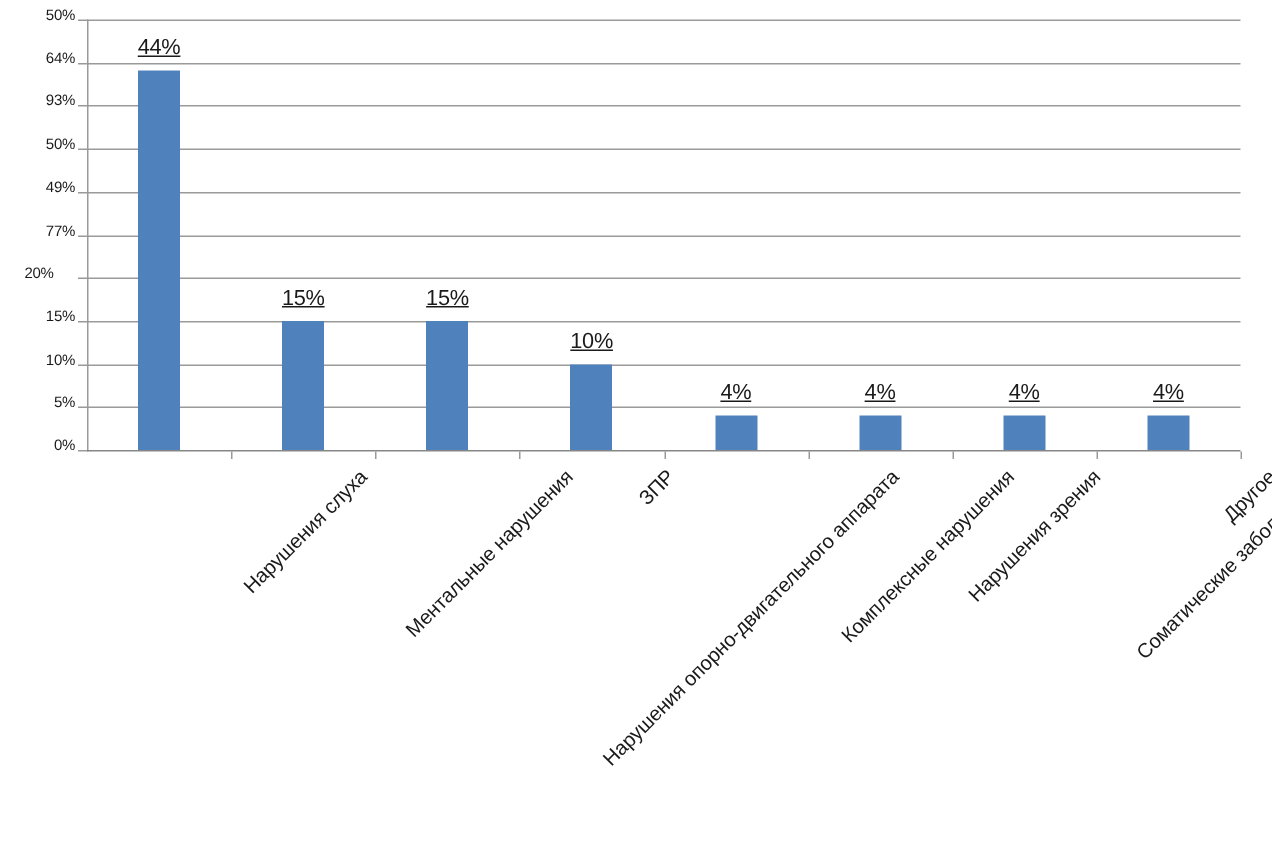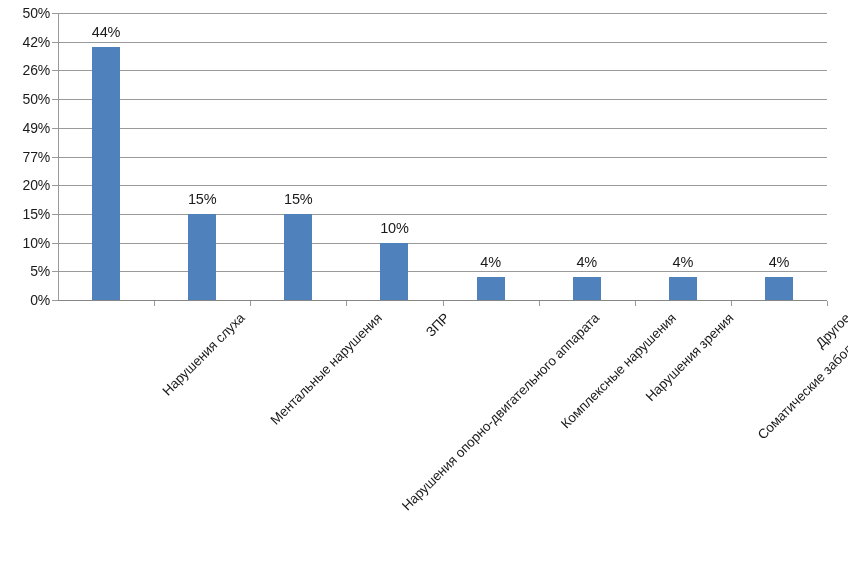--- a/index.html
+++ b/index.html
@@ -61,21 +61,21 @@
     left: 0;
     top: 0;
     width: 50px;
     height: 574px;
   }
   .y-label {
     position: absolute;
     right: 0;
     width: 48px;
     text-align: right;
-    font-size: 14px;
+    font-size: 10px;
     color: #1a1a1a;
     line-height: 1;
     letter-spacing: -0.2px;
   }
 
   .y-tick {
     position: absolute;
     left: 52px;
     width: 6px;
     height: 1px;
@@ -92,20 +92,21 @@
 
   
   .data-label {
     position: absolute;
     font-size: 14.5px;
     color: #1a1a1a;
     text-align: center;
     width: 70px;
     line-height: 1;
     letter-spacing: -0.2px;
+    text-decoration: underline;
   }
 
   
   .x-tick {
     position: absolute;
     top: 301px;
     width: 1px;
     height: 5px;
     background: #9a9a9a;
   }
@@ -130,26 +131,26 @@
     letter-spacing: -0.1px;
   }
 </style>
 </head>
 <body>
 
 <div id="chart-root">
 
   <div class="y-labels">
       <div class="y-label" style="top: 6px;">50%</div>
-      <div class="y-label" style="top: 35px;">42%</div>
-      <div class="y-label" style="top: 63px;">26%</div>
+      <div class="y-label" style="top: 35px;">64%</div>
+      <div class="y-label" style="top: 63px;">93%</div>
       <div class="y-label" style="top: 92px;">50%</div>
       <div class="y-label" style="top: 121px;">49%</div>
       <div class="y-label" style="top: 150px;">77%</div>
-      <div class="y-label" style="top: 178px;">20%</div>
+      <div class="y-label" style="top: 178px; text-align: center;">20%</div>
       <div class="y-label" style="top: 207px;">15%</div>
       <div class="y-label" style="top: 236px;">10%</div>
       <div class="y-label" style="top: 264px;">5%</div>
       <div class="y-label" style="top: 293px;">0%</div>
     </div>
 
   <div class="y-axis-line"></div>
 
   <div class="plot-area">
       <div class="gridline" style="top: 0px;"></div>

